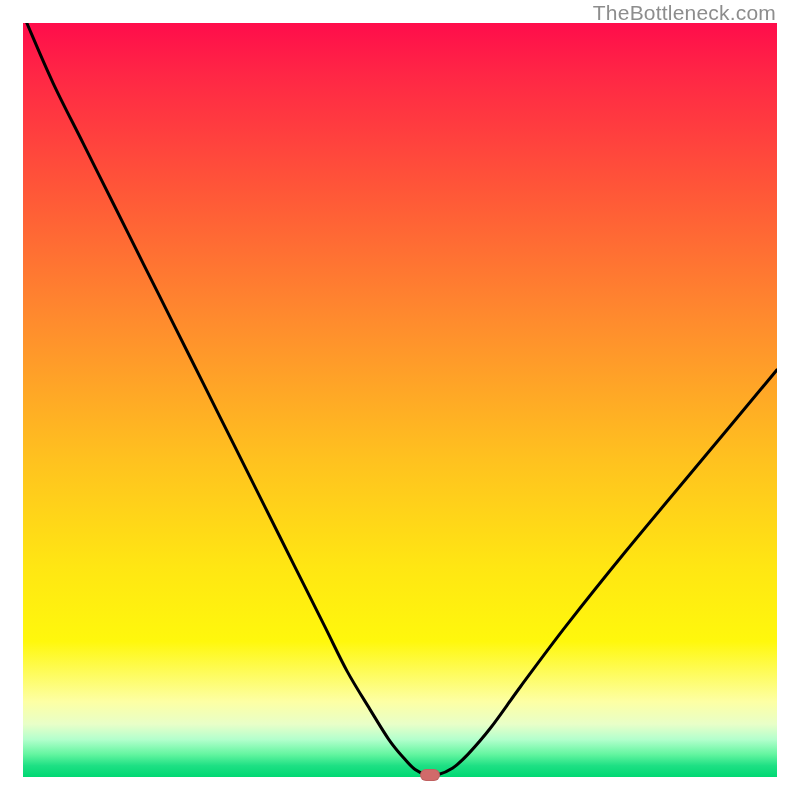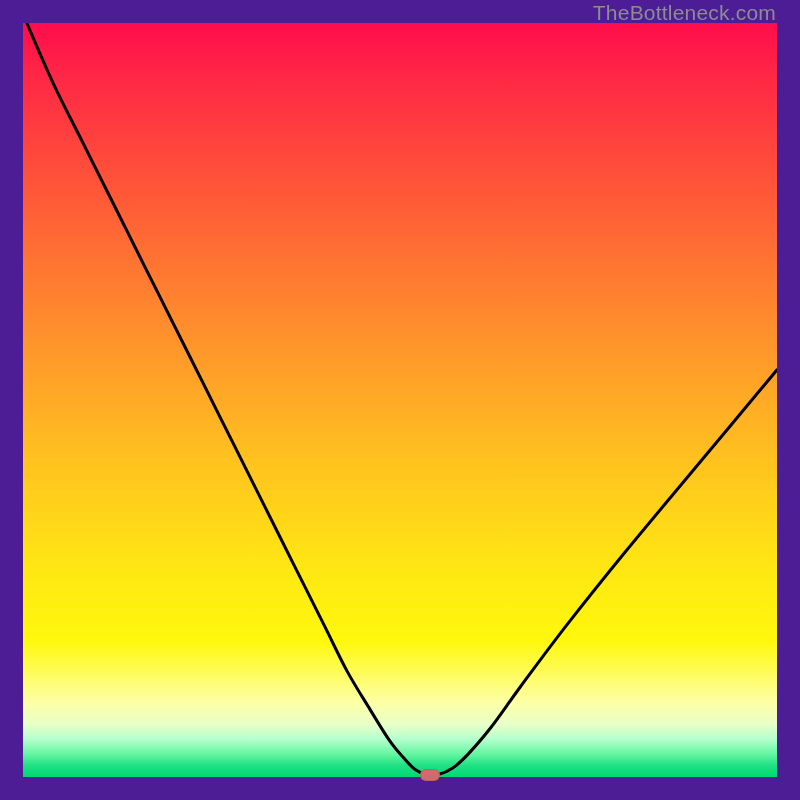--- a/index.html
+++ b/index.html
@@ -10,21 +10,21 @@
     background: #000;
     overflow: hidden;
     font-family: Arial, Helvetica, sans-serif;
   }
   .frame {
     position: absolute;
     left: 0;
     top: 0;
     width: 800px;
     height: 800px;
-    background: #4c1d95;
+    background: #ffffff;
   }
   .plot {
     position: absolute;
     left: 23px;
     top: 23px;
     width: 754px;
     height: 754px;
     
     background: linear-gradient(
       to bottom,

